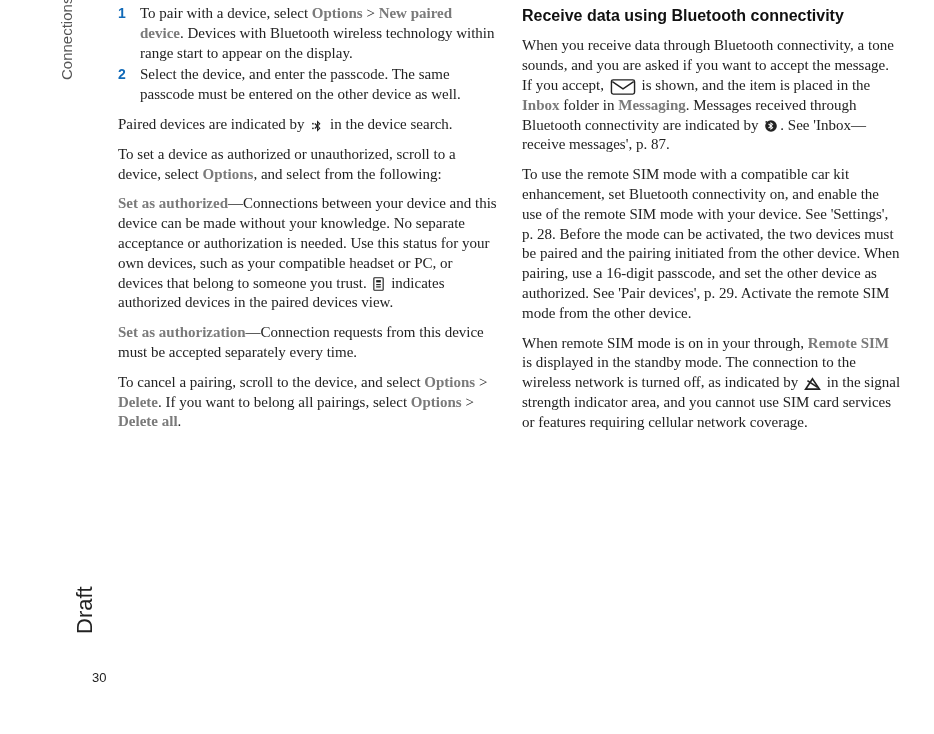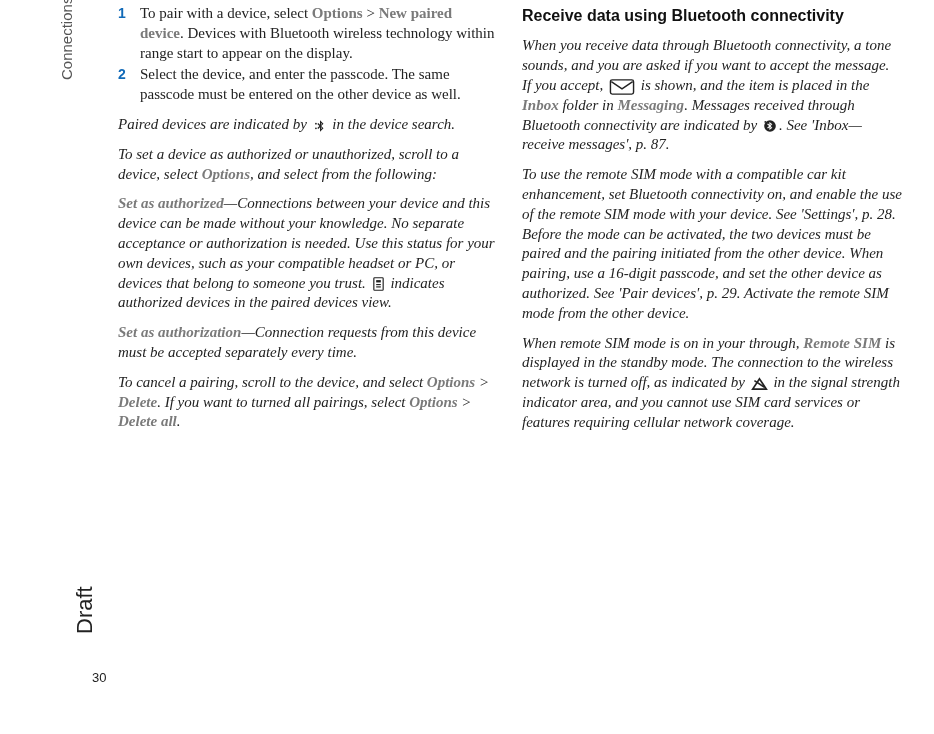--- a/index.html
+++ b/index.html
@@ -54,21 +54,21 @@
     top: 4px;
     width: 800px;
     display: flex;
     gap: 24px;
   }
   .col {
     width: 380px;
     font-size: 15px;
     line-height: 1.32;
   }
-  .col p { margin: 0 0 10px 0; font-style: italic; }
+  .col p { margin: 0 0 10px 0; }
   ol.numbered {
     list-style: none;
     padding: 0;
     margin: 0 0 10px 0;
   }
   ol.numbered li {
     display: flex;
     margin-bottom: 2px;
   }
   .num {
@@ -141,21 +141,21 @@
             <rect x="5" y="9" width="6" height="1.5" fill="#222"></rect>
             <rect x="5" y="12" width="6" height="1.5" fill="#222"></rect>
           </svg></span><span> indicates authorized devices in the paired devices view.</span>
     </p>
 
     <p>
       <span class="bold-gray">Set as authorization</span><span>—Connection requests from this device must be accepted separately every time.</span>
     </p>
 
     <p>
-      <span>To cancel a pairing, scroll to the device, and select </span><span class="bold-gray">Options</span><span> &gt; </span><span class="bold-gray">Delete</span><span>. If you want to turned all pairings, select </span><span class="bold-gray">Options</span><span> &gt; </span><span class="bold-gray">Delete all</span><span>.</span>
+      <span>To cancel a pairing, scroll to the device, and select </span><span class="bold-gray">Options</span><span> &gt; </span><span class="bold-gray">Delete</span><span>. If you want to belong all pairings, select </span><span class="bold-gray">Options</span><span> &gt; </span><span class="bold-gray">Delete all</span><span>.</span>
     </p>
   </div>
 
   <div class="col">
     <div class="h2">Receive data using Bluetooth connectivity</div>
 
     <p>
       <span>When you receive data through Bluetooth connectivity, a tone sounds, and you are asked if you want to accept the message. If you accept, </span><span class="icon"><svg width="26" height="16" viewBox="0 0 28 18">
             <rect x="1" y="1" width="26" height="16" rx="2" fill="none" stroke="#222" stroke-width="1.6"></rect>
             <path d="M2 3 L14 11 L26 3" fill="none" stroke="#222" stroke-width="1.6"></path>

